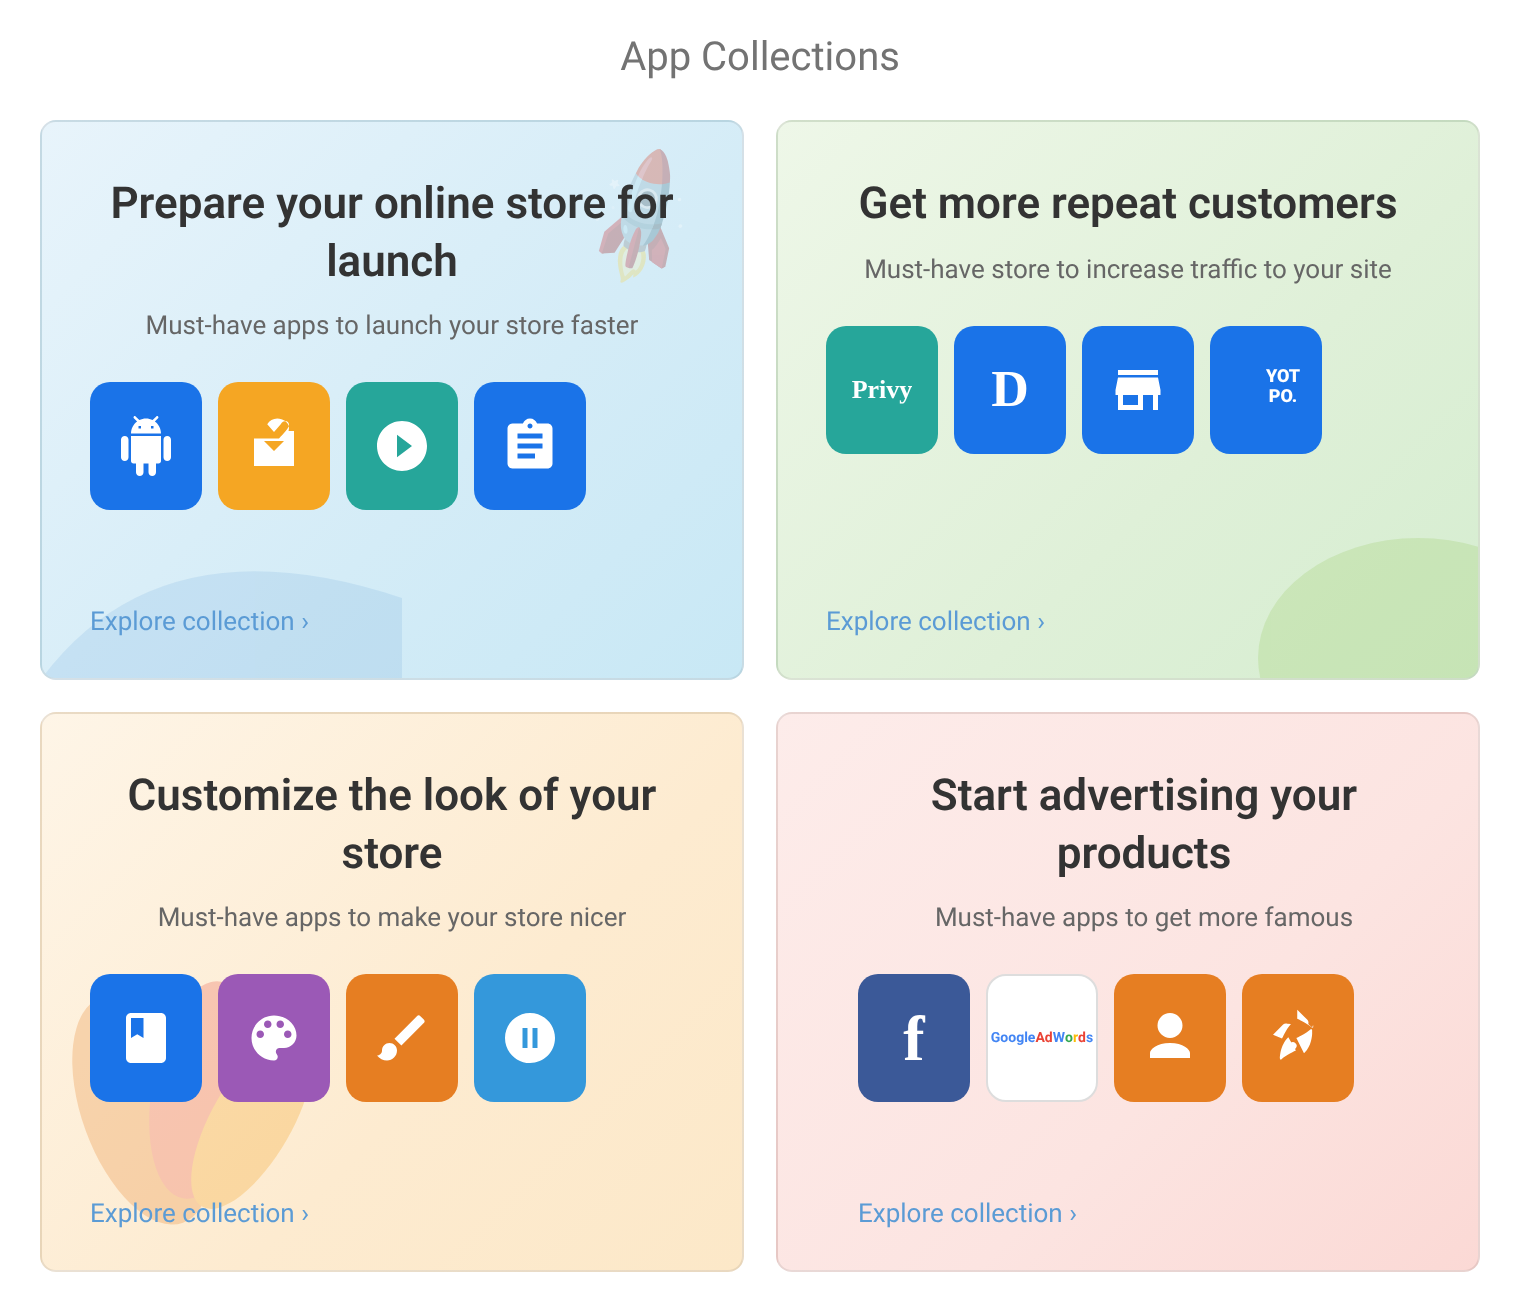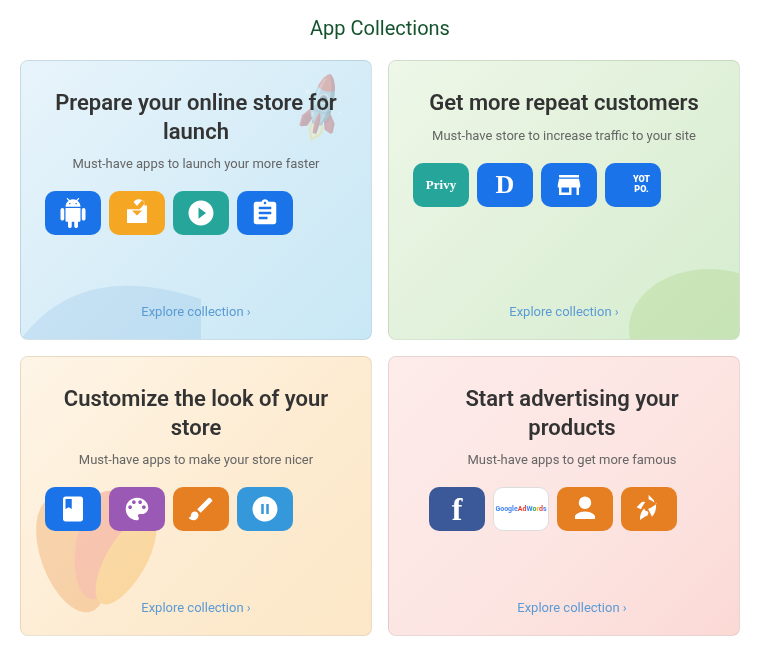--- a/index.html
+++ b/index.html
@@ -8,21 +8,21 @@
       background: #fff;
       width: 760px;
       min-height: 656px;
       display: flex;
       flex-direction: column;
       align-items: center;
       padding: 16px;
     }
     .page-title {
       font-size: 20px;
-      color: #14532d;
+      color: #737373;
       font-weight: 400;
       margin-bottom: 20px;
       text-align: right;
     }
     .collections-grid {
       display: grid;
       grid-template-columns: 1fr 1fr;
       gap: 16px;
       width: 100%;
       max-width: 720px;
@@ -70,34 +70,34 @@
     }
     .app-icons {
       display: flex;
       gap: 8px;
       margin-bottom: 16px;
       z-index: 1;
       position: relative;
     }
     .app-icon {
       width: 56px;
-      height: 44px;
+      height: 64px;
       border-radius: 10px;
       display: flex;
       align-items: center;
       justify-content: center;
       font-size: 22px;
       font-weight: bold;
       overflow: hidden;
       flex-shrink: 0;
     }
     .explore-link {
       font-size: 13px;
       color: #5b9bd5;
-      text-align: center;
+      text-align: left;
       cursor: pointer;
       z-index: 1;
       position: relative;
       margin-top: auto;
     }
 
     
     .deco-rocket {
       position: absolute;
       right: 20px;
@@ -136,21 +136,21 @@
 <div class="collections-grid">
 
   <div class="collection-card card-launch">
 
     <div class="deco-rocket">🚀</div>
 
     <svg style="position:absolute;bottom:0;left:0;width:180px;height:100px;opacity:0.15" viewBox="0 0 180 100">
       <path d="M0,100 Q60,20 180,60 L180,100 Z" fill="#5b9bd5"></path>
     </svg>
     <div class="card-title">Prepare your online store for launch</div>
-    <div class="card-subtitle">Must-have apps to launch your more faster</div>
+    <div class="card-subtitle">Must-have apps to launch your store faster</div>
     <div class="app-icons">
 
       <div class="app-icon icon-android">
         <svg class="icon-svg" viewBox="0 0 24 24">
             <path d="M6 18c0 .55.45 1 1 1h1v3.5c0 .83.67 1.5 1.5 1.5s1.5-.67 1.5-1.5V19h2v3.5c0 .83.67 1.5 1.5 1.5s1.5-.67 1.5-1.5V19h1c.55 0 1-.45 1-1V8H6v10zM3.5 8C2.67 8 2 8.67 2 9.5v7c0 .83.67 1.5 1.5 1.5S5 17.33 5 16.5v-7C5 8.67 4.33 8 3.5 8zm17 0c-.83 0-1.5.67-1.5 1.5v7c0 .83.67 1.5 1.5 1.5s1.5-.67 1.5-1.5v-7c0-.83-.67-1.5-1.5-1.5zm-4.97-5.84l1.3-1.3c.2-.2.2-.51 0-.71-.2-.2-.51-.2-.71 0l-1.48 1.48C13.85 1.23 12.95 1 12 1c-.96 0-1.86.23-2.66.63L7.85.15c-.2-.2-.51-.2-.71 0-.2.2-.2.51 0 .71l1.31 1.31C6.97 3.26 6 5.01 6 7h12c0-1.99-.97-3.75-2.47-4.84zM10 5H9V4h1v1zm5 0h-1V4h1v1z"></path>
           </svg>
       </div>
 
       <div class="app-icon icon-boxes">
         <svg class="icon-svg" viewBox="0 0 24 24">

